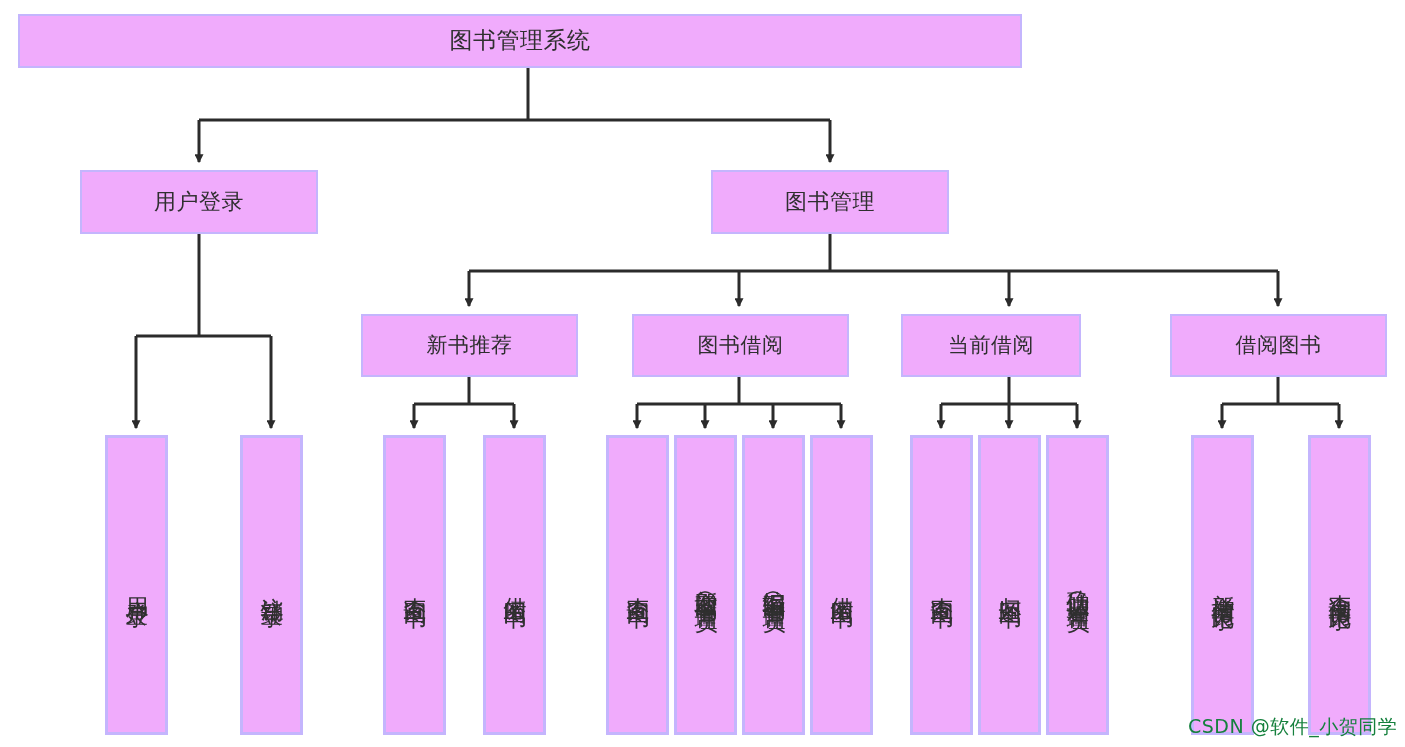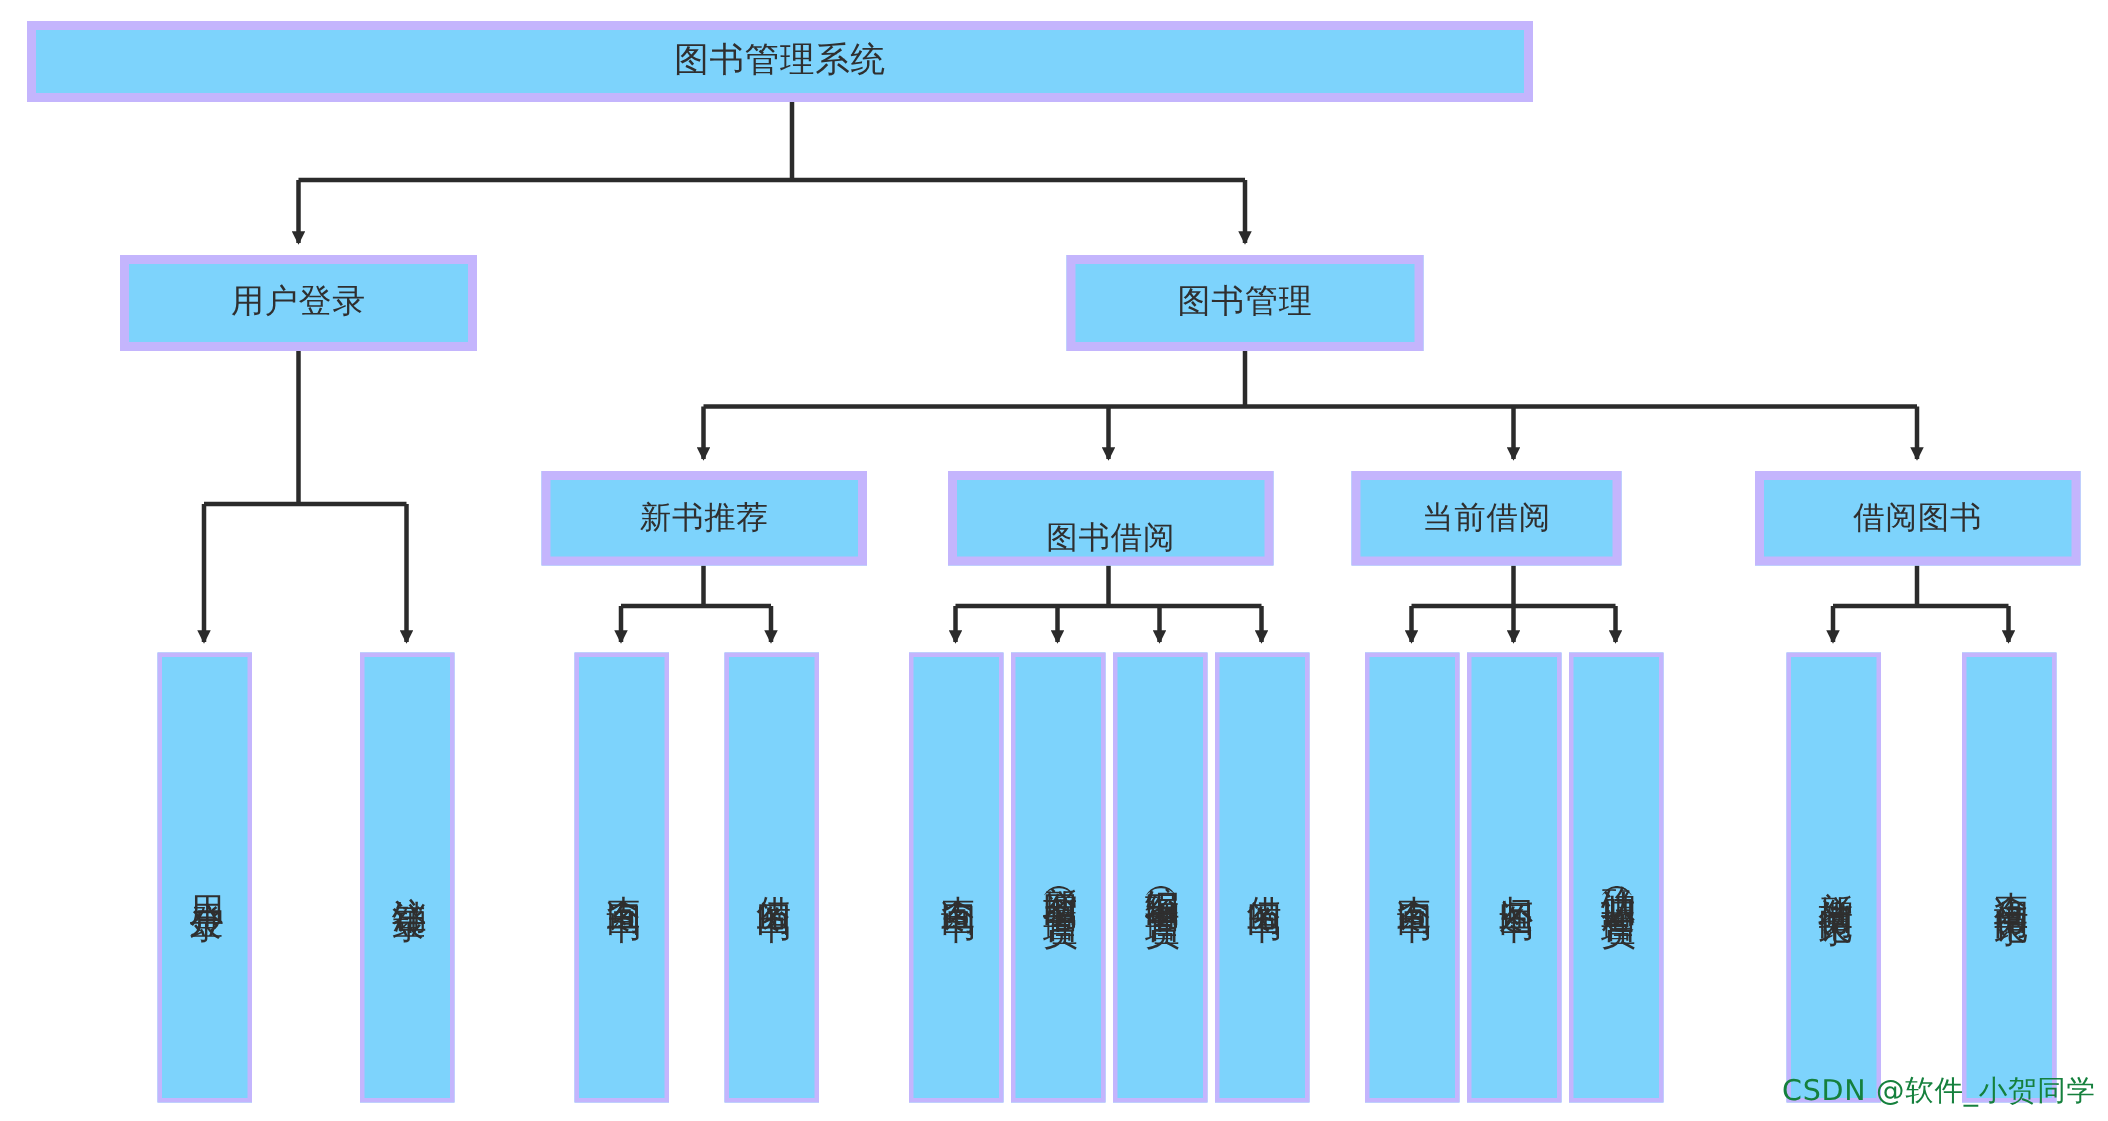--- a/index.html
+++ b/index.html
@@ -17,22 +17,22 @@
   }
   #edges{
     position:absolute;
     left:0;top:0;
     width:1405px;height:747px;
     pointer-events:none;
   }
   .node{
     position:absolute;
     box-sizing:border-box;
-    background:#7dd3fc;
-    border:6px solid #c4b5fd;
+    background:#f0abfc;
+    border:2px solid #c4b5fd;
     display:flex;
     align-items:center;
     justify-content:center;
     z-index:2;
   }
   .node .label{
     display:block;
     color:#2f2f2f;
     line-height:1.18;
     letter-spacing:0.5px;
@@ -129,21 +129,21 @@
   </div>
 
   <div class="node node-l2" style="left:711px;top:170px;width:238px;height:64px;text-align:center;">
     <span class="label">图书管理</span>
   </div>
 
   <div class="node node-l3" style="left:361px;top:314px;width:217px;height:63px;">
     <span class="label">新书推荐</span>
   </div>
 
-  <div class="node node-l3" style="left:632px;top:314px;width:217px;height:63px;align-items:flex-end;">
+  <div class="node node-l3" style="left:632px;top:314px;width:217px;height:63px;">
     <span class="label">图书借阅</span>
   </div>
 
   <div class="node node-l3" style="left:901px;top:314px;width:180px;height:63px;">
     <span class="label">当前借阅</span>
   </div>
 
   <div class="node node-l3" style="left:1170px;top:314px;width:217px;height:63px;">
     <span class="label">借阅图书</span>
   </div>

